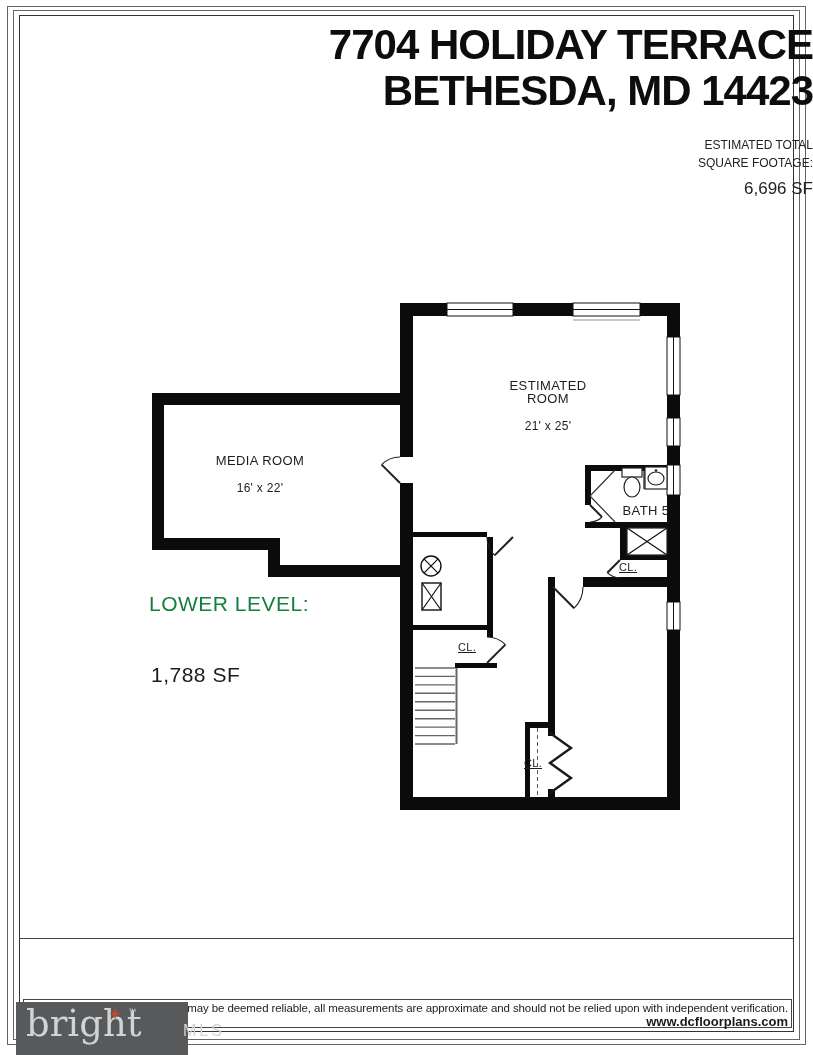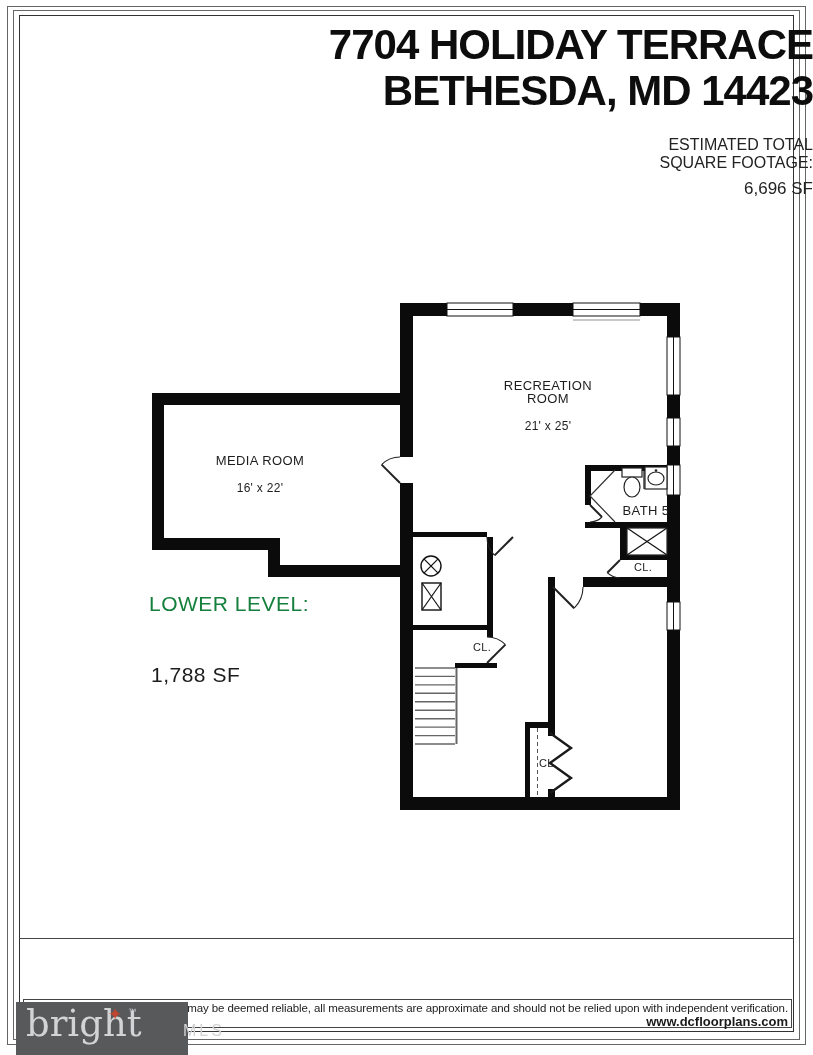--- a/index.html
+++ b/index.html
@@ -7,42 +7,42 @@
         font-family:"Liberation Sans",sans-serif;color:#1a1a1a;}
   .frame{position:absolute;border:1px solid #555;}
   #frameA{left:7px;top:6px;width:797px;height:1037px;border-color:#666;}
   #frameB{left:13px;top:10px;width:785px;height:1028px;border-color:#666;}
   #frameC{left:19px;top:15px;width:773px;height:1015px;border-color:#333;}
   #footer-divider{position:absolute;left:19px;top:938px;width:774px;height:1px;background:#444;}
   
   #titleblock{position:absolute;left:0;top:0;width:100%;text-align:right;}
   .title-line{font-weight:700;font-size:42px;letter-spacing:-1px;color:#0d0d0d;line-height:46px;}
   #title1{margin-top:22px;}
-  .est-line{font-size:16px;color:#222;line-height:18px;}
+  .est-line{font-size:12px;color:#222;line-height:18px;}
   #est1{margin-top:22px;}
   #sfvalue{font-size:17px;margin-top:7px;color:#222;}
   
   #plansvg{position:absolute;left:0;top:0;width:813px;height:1055px;}
   .wall{fill:var(--wall,#0b0b0b);}
   .win{fill:#fff;stroke:#111;stroke-width:1;}
   .winline{stroke:#111;stroke-width:1;}
   .arc{fill:none;stroke:#222;stroke-width:1.1;}
   .leaf{stroke:#222;stroke-width:2;}
   .fixture{fill:#fff;stroke:#222;stroke-width:1.2;}
   .thin{stroke:#333;stroke-width:1.2;fill:none;}
   .tread{stroke:#666;stroke-width:1.4;}
   .rail{stroke:#666;stroke-width:2;}
   .dash{stroke:#555;stroke-width:1;stroke-dasharray:4 3;fill:none;}
   .bifold{fill:none;stroke:#1a1a1a;stroke-width:2.4;}
   .sym{fill:#fff;stroke:#111;stroke-width:1.4;}
   .symline{stroke:#111;stroke-width:1.2;}
   
   .roomlabel{position:absolute;text-align:center;font-size:13px;letter-spacing:.4px;color:#1d1d1d;line-height:13px;}
   .dims{font-size:12px;letter-spacing:.3px;margin-top:15px;}
-  .cl{position:absolute;font-size:11px;letter-spacing:.3px;color:#1d1d1d;text-align:center;width:48px;}
+  .cl{position:absolute;font-size:11px;letter-spacing:.3px;color:#1d1d1d;width:48px;text-decoration:underline;}
   #lowerlevel{position:absolute;left:149px;top:592px;font-size:21px;color:#15803d;letter-spacing:.5px;}
   #lowerarea{position:absolute;left:151px;top:618px;font-size:21px;color:#1c1c1c;letter-spacing:.5px;margin-top:45px;}
   
   #footerbox{position:absolute;left:23px;top:999px;width:769px;height:29px;border:1px solid #444;box-sizing:border-box;}
   #disclaimer{position:absolute;right:3px;top:2px;white-space:nowrap;font-size:11.5px;letter-spacing:-.1px;color:#222;}
   #website{position:absolute;right:3px;top:14px;font-size:13px;font-weight:700;color:#1a1a1a;}
   #logobox{position:absolute;left:16px;top:1002px;width:172px;height:67px;background:var(--logo-bg,#58595b);}
   #logoword{position:absolute;left:10px;top:0px;font-family:"DejaVu Serif",serif;font-size:37px;color:var(--logo-text,#d2d3d5);letter-spacing:0px;}
   #logostar{position:absolute;left:92px;top:2px;font-size:17px;color:var(--star,#c2452f);font-family:"DejaVu Sans",sans-serif;}
   #logotm{position:absolute;left:112px;top:5px;font-size:8px;color:var(--logo-text,#d2d3d5);}
@@ -167,21 +167,21 @@
       <line class="symline" x1="441" y1="583" x2="422" y2="610"></line>
     </g>
 
     <g>
       <path class="dash" d="M537.5 728 L537.5 797"></path>
       <polyline class="bifold" points="550,733 571,748 550,763 571,778 550,793"></polyline>
     </g>
   </svg>
 
   <div class="roomlabel" style="left:468px;top:379px;width:160px;">
-    <div>RECREATION</div>
+    <div>ESTIMATED</div>
     <div>ROOM</div>
     <div class="dims">21' x 25'</div>
   </div>
 
   <div class="roomlabel" style="left:180px;top:454px;width:160px;">
     <div>MEDIA ROOM</div>
     <div class="dims">16' x 22'</div>
   </div>
 
 

